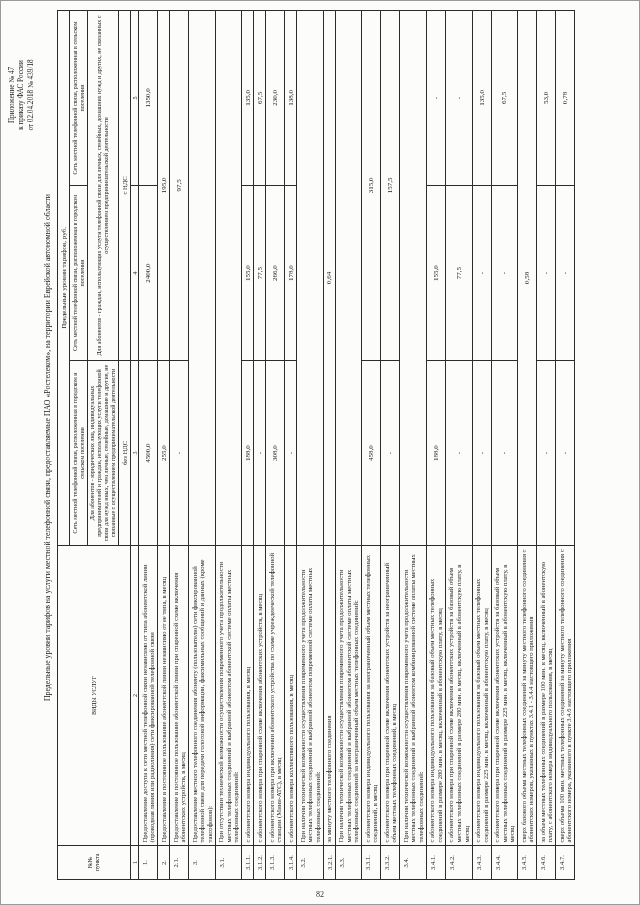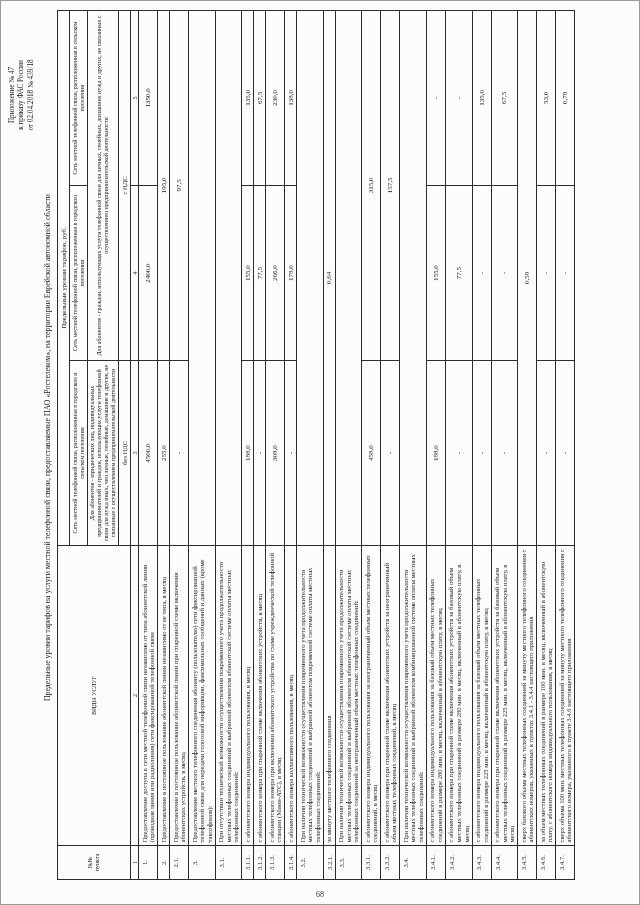--- a/index.html
+++ b/index.html
@@ -216,14 +216,14 @@
             <td class="c-srv">сверх объема 100 мин. местных телефонных соединений за минуту местного телефонного соединения с абонентского номера, указанного в пункте 3.4.6 настоящего приложения</td>
             <td class="c-val">-</td>
             <td class="c-val">-</td>
             <td class="c-val">0,78</td>
           </tr>
         </tbody>
     </table>
 
   </div>
 
-  <div class="page-num">68</div>
+  <div class="page-num">82</div>
 </div>
 
 </body></html>

